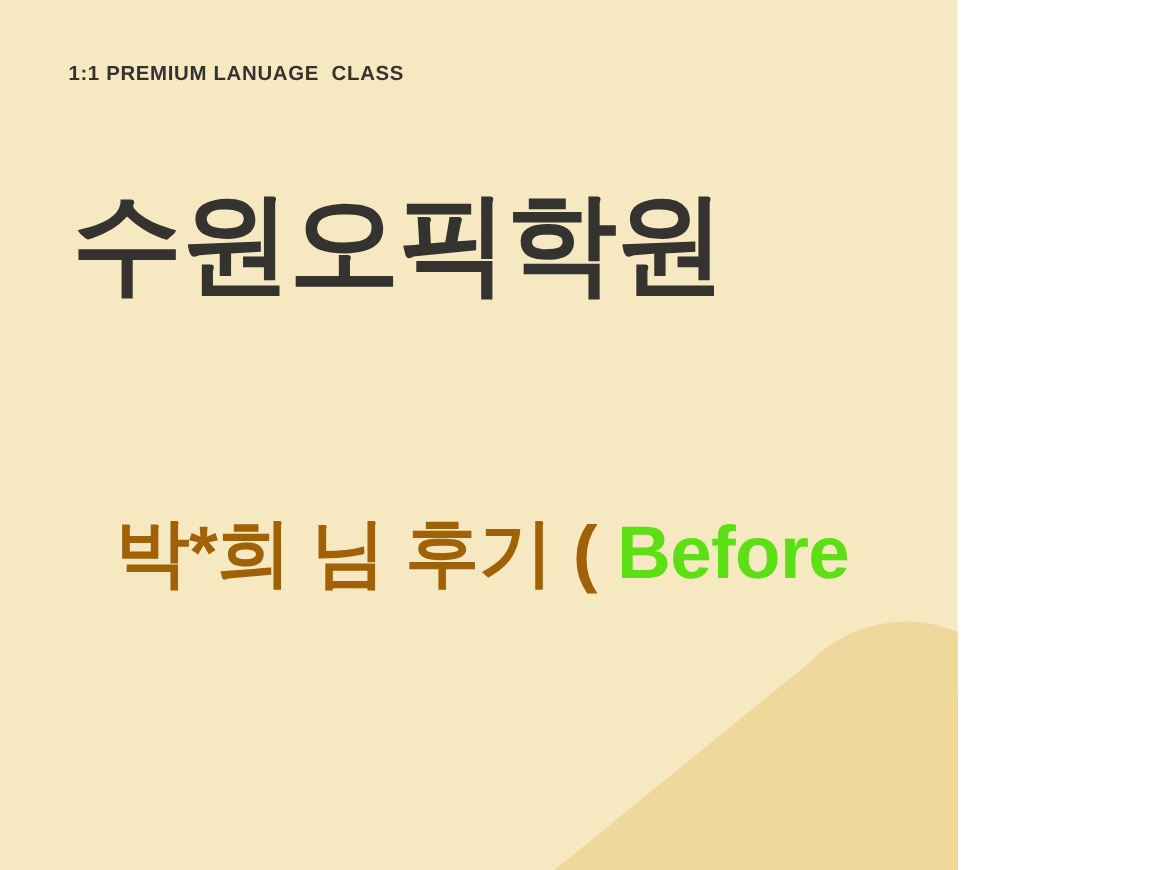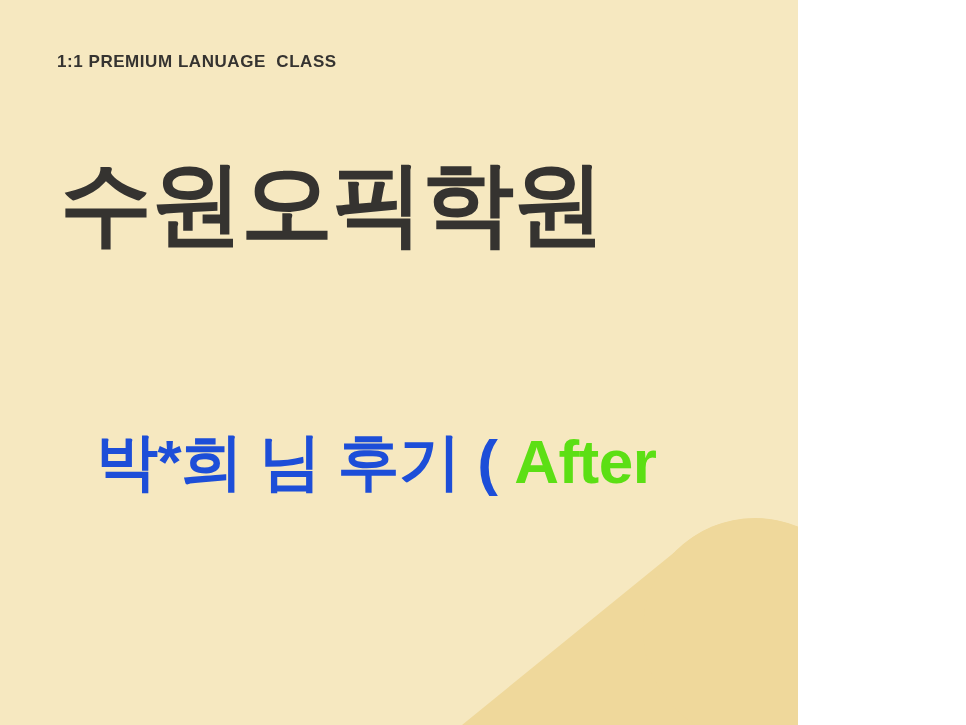--- a/index.html
+++ b/index.html
@@ -87,21 +87,21 @@
 
   .subtitle-line.indented {
     padding-left: 40px;
   }
 
   .sub-green {
     color: #5cdf14;
   }
 
   .sub-gray {
-    color: #1d4ed8;
+    color: #a16207;
   }
 </style>
 </head>
 <body>
 
 <div id="slide">
 
   <div class="deco-layer">
     <svg viewBox="0 0 966 725" xmlns="http://www.w3.org/2000/svg">
 
@@ -118,16 +118,16 @@
     </svg>
   </div>
 
   <div class="eyebrow">1:1 PREMIUM LANUAGE  CLASS</div>
 
   <div class="headline">
     <span class="headline-line">수원오픽학원</span>
   </div>
 
   <div class="subtitle">
-    <span class="subtitle-line indented"><span class="sub-gray">박*희 님 후기 ( </span><span class="sub-green">After</span></span>
+    <span class="subtitle-line indented"><span class="sub-gray">박*희 님 후기 ( </span><span class="sub-green">Before</span></span>
   </div>
 
 </div>
 
 </body></html>

